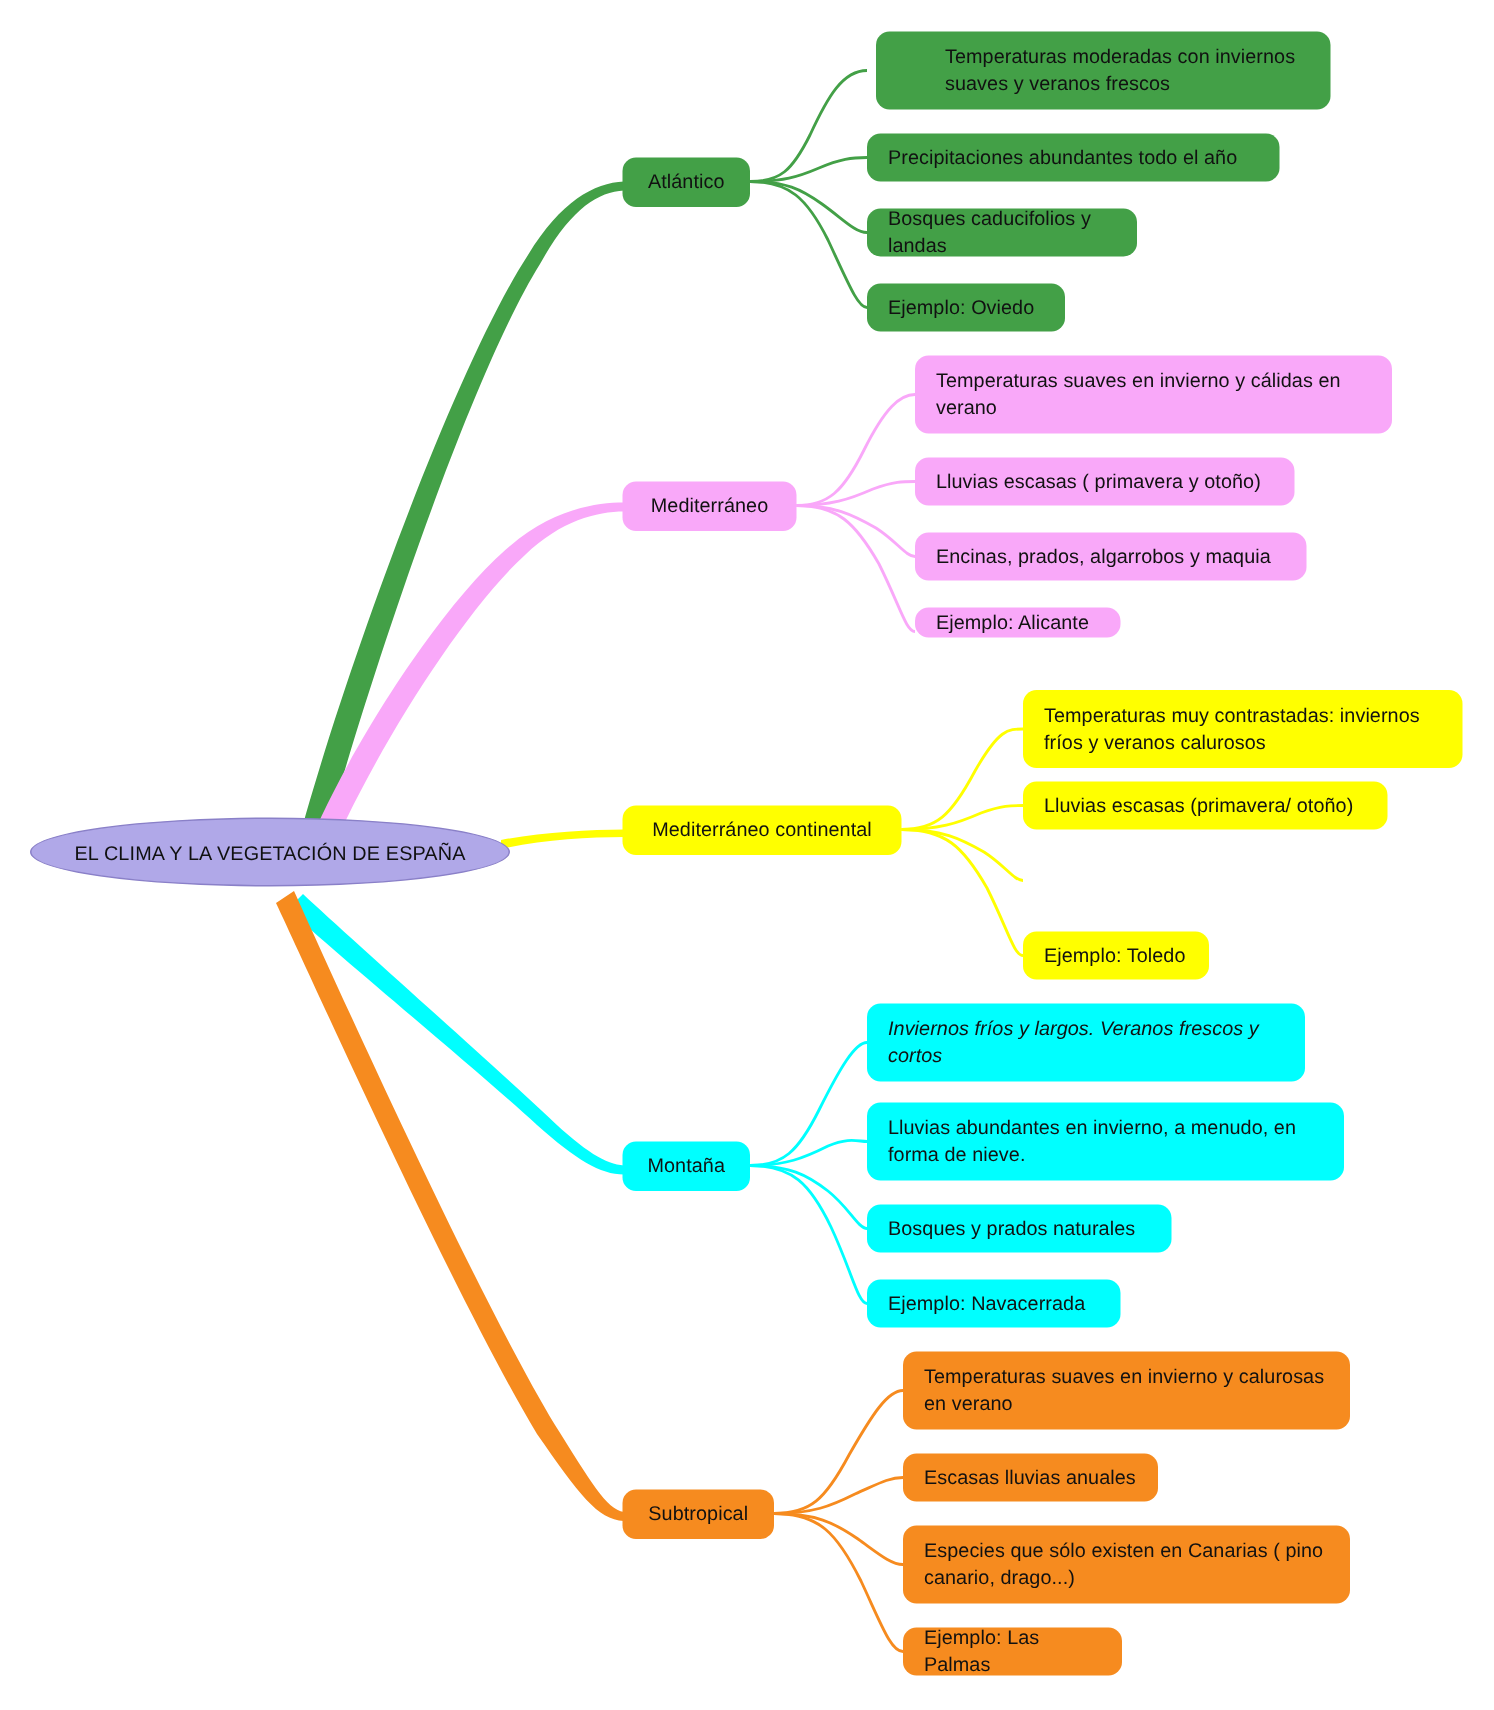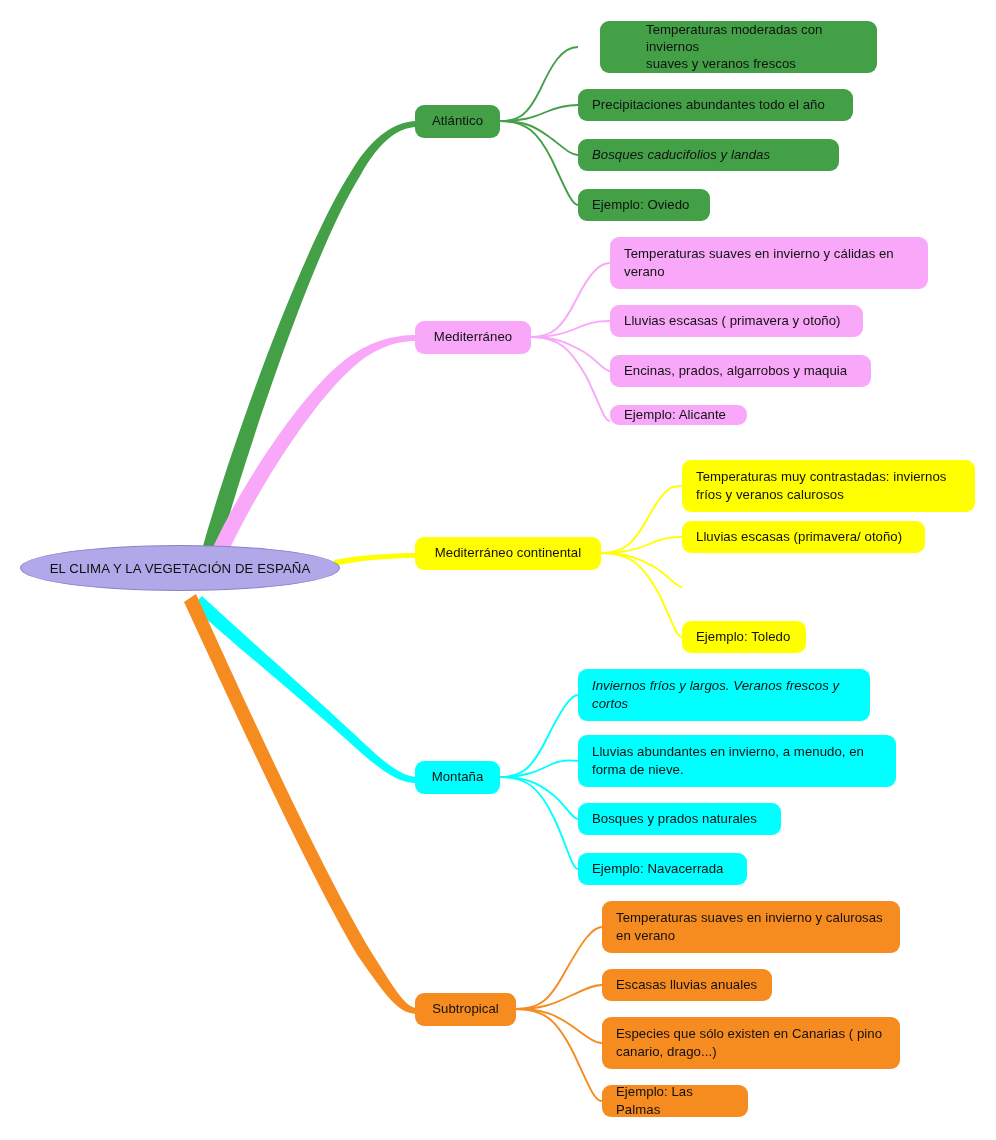--- a/index.html
+++ b/index.html
@@ -144,26 +144,26 @@
       <path d="M 516 1009 C 542 1009, 554 1004, 570 996 C 584 990, 592 985, 602 985"></path>
       <path d="M 516 1009 C 544 1009, 556 1015, 572 1026 C 586 1036, 594 1043, 602 1043"></path>
       <path d="M 516 1009 C 546 1009, 558 1022, 574 1054 C 588 1084, 594 1101, 602 1101"></path>
     </g>
   </svg>
 
   <div class="root">EL CLIMA Y LA VEGETACIÓN DE ESPAÑA</div>
 
   <div class="node branch c-green" style="left:415px; top:105px; width:85px; height:33px;">Atlántico</div>
 
-  <div class="node c-green" style="left:600px; top:21px; width:277px; height:52px;padding-left:46px;">Temperaturas moderadas con inviernos
+  <div class="node c-green" style="left:584px; top:21px; width:303px; height:52px;padding-left:46px;">Temperaturas moderadas con inviernos
 suaves y veranos frescos</div>
 
   <div class="node c-green" style="left:578px; top:89px; width:275px; height:32px;">Precipitaciones abundantes todo el año</div>
 
-  <div class="node c-green" style="left:578px; top:139px; width:261px; height:32px;font-style:italic;">Bosques caducifolios y landas</div>
+  <div class="node c-green" style="left:578px; top:139px; width:180px; height:32px;">Bosques caducifolios y landas</div>
 
   <div class="node c-green" style="left:578px; top:189px; width:132px; height:32px;">Ejemplo: Oviedo</div>
 
   <div class="node branch c-pink" style="left:415px; top:321px; width:116px; height:33px;">Mediterráneo</div>
 
   <div class="node c-pink" style="left:610px; top:237px; width:318px; height:52px;">Temperaturas suaves en invierno y cálidas en
 verano</div>
 
   <div class="node c-pink" style="left:610px; top:305px; width:253px; height:32px;">Lluvias escasas ( primavera y otoño)</div>
 

